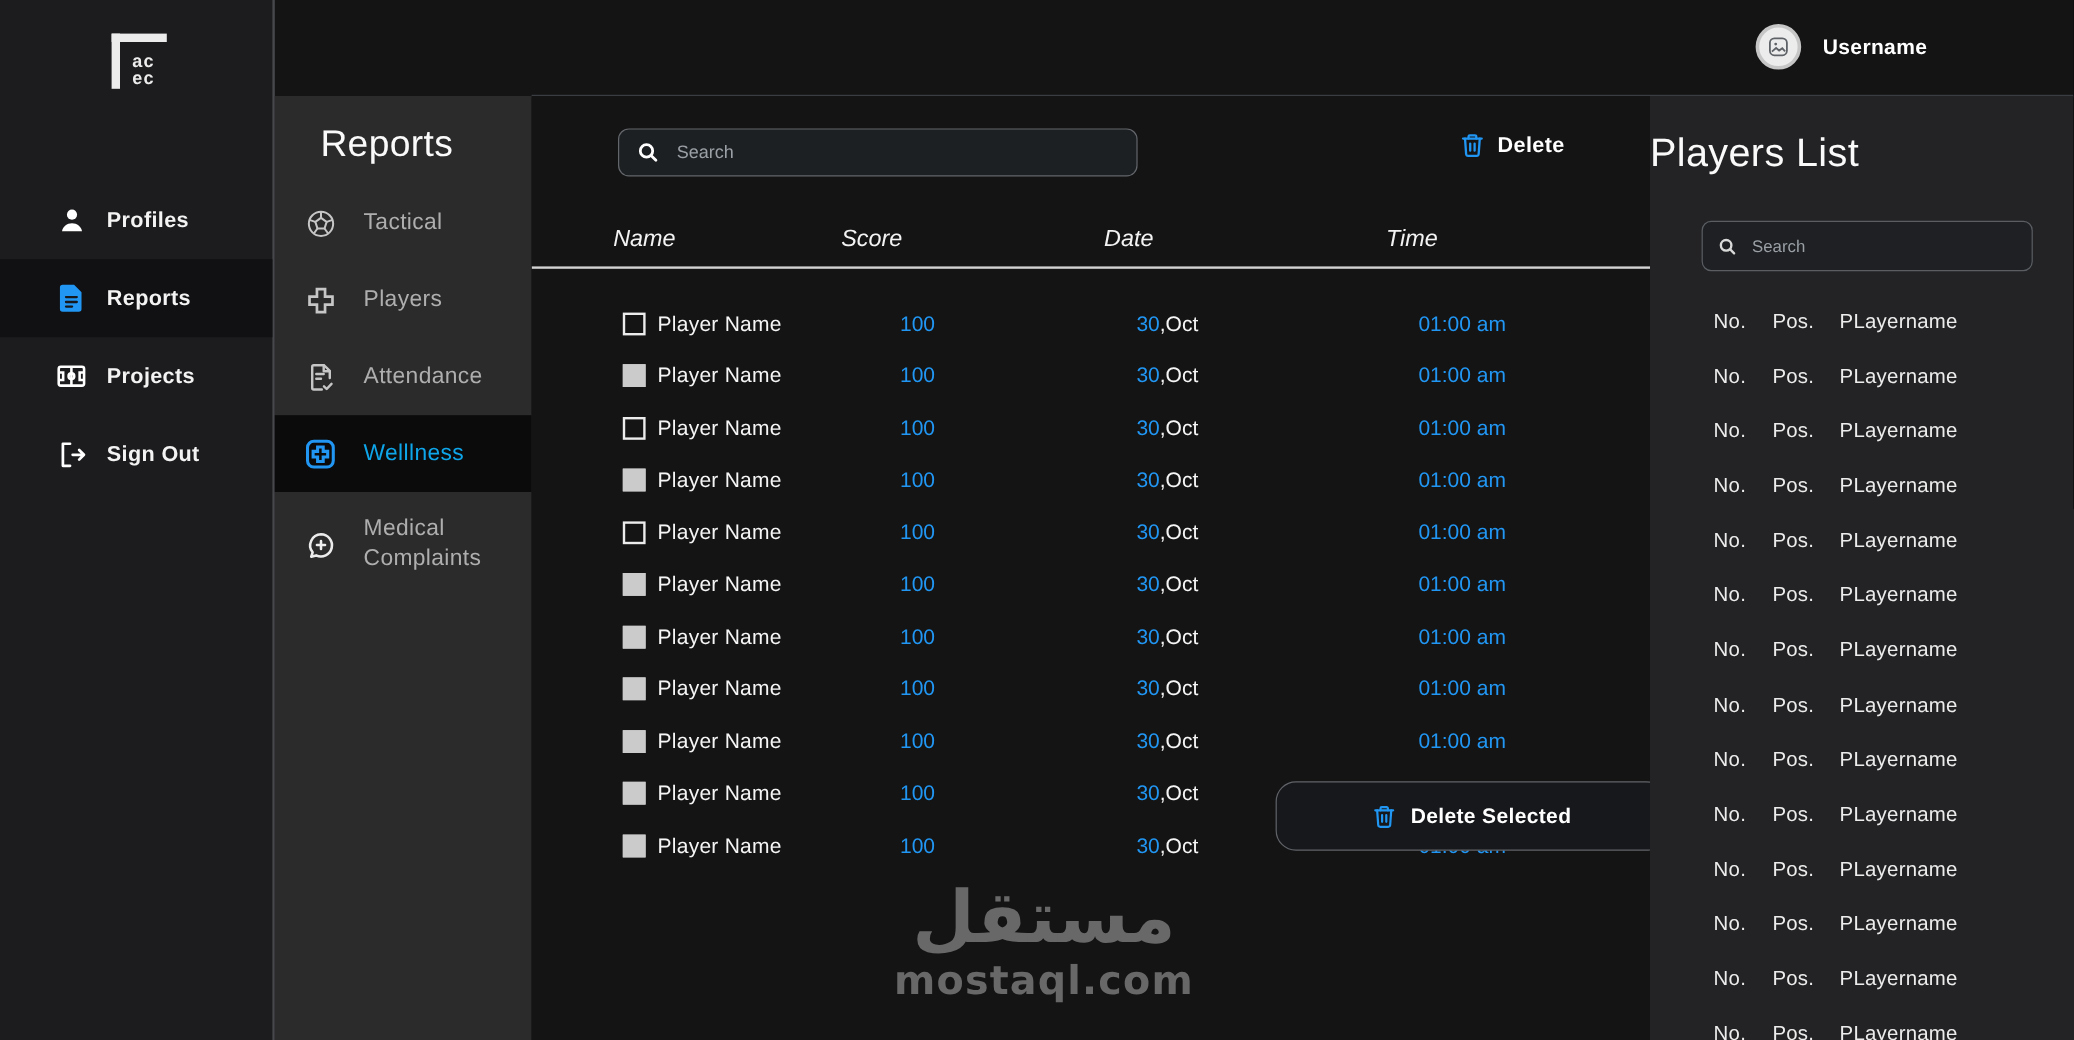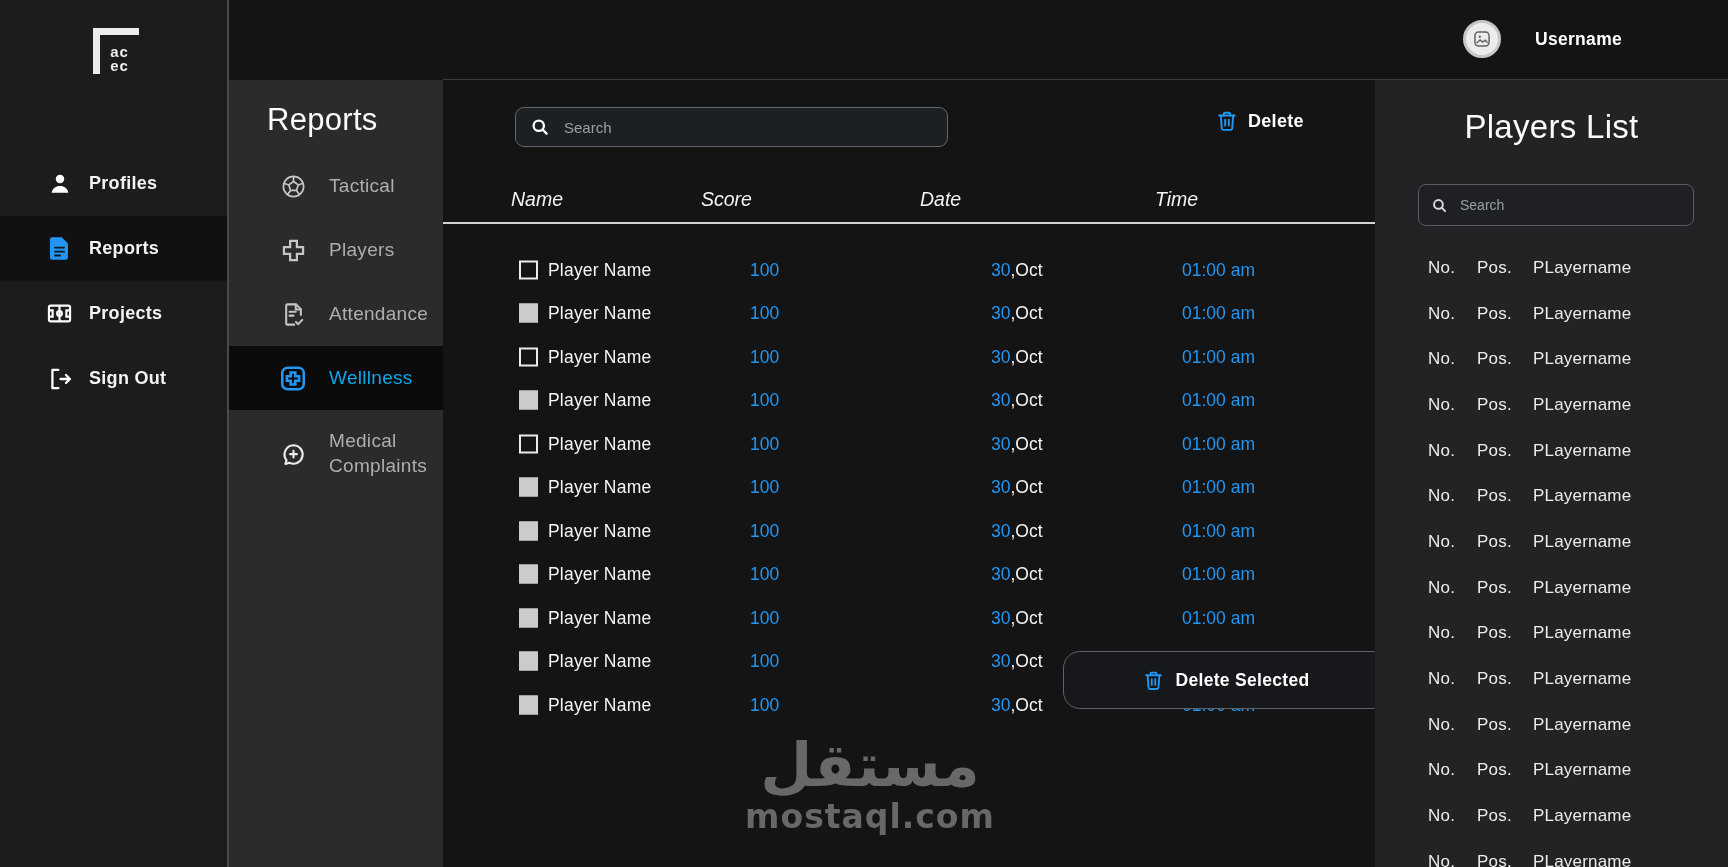--- a/index.html
+++ b/index.html
@@ -14,61 +14,61 @@
   .logo span{font-weight:700;font-size:15px;line-height:.92;color:#ececec;letter-spacing:1px;}
   .nav{position:absolute;left:0;top:151px;width:100%;}
   .nav-item{height:65px;display:flex;align-items:center;gap:16px;padding-left:46px;box-sizing:border-box;cursor:pointer;}
   .nav-item.active{background:#111113;}
   .nav-item .nicon{width:27px;height:27px;flex:0 0 auto;display:flex;align-items:center;justify-content:center;}
   .nav-item .nlabel{font-size:18px;font-weight:700;color:#f3f3f3;letter-spacing:.3px;}
   
   .rpanel{position:absolute;left:229px;top:80px;width:214px;height:787px;background:#2b2b2c;}
   .rpanel-title{position:absolute;left:38px;top:22px;font-size:31px;font-weight:500;color:#fafafa;letter-spacing:.3px;}
   .ritems{position:absolute;left:0;top:74px;width:100%;}
-  .ritem{height:64px;display:flex;align-items:center;gap:22px;padding-left:50px;box-sizing:border-box;cursor:pointer;}
+  .ritem{height:64px;display:flex;align-items:center;gap:22px;padding-left:24px;box-sizing:border-box;cursor:pointer;}
   .ritem.tall{height:88px;}
   .ritem.active{background:#0b0b0c;}
   .ritem .picon{width:28px;height:28px;flex:0 0 auto;display:flex;align-items:center;justify-content:center;}
   .ritem .plabel{font-size:19px;color:#aeaeae;letter-spacing:.3px;width:132px;line-height:1.3;}
   .ritem.active .plabel{color:#0ea5e9;}
   
   .topbar-divider{position:absolute;left:443px;top:79px;width:1285px;height:2px;background:#3a3d41;}
   .user{position:absolute;left:1463px;top:20px;display:flex;align-items:center;gap:18px;cursor:pointer;}
   .avatar{width:38px;height:38px;border-radius:50%;background:#ececec;border:3px solid #c6c6c6;box-sizing:border-box;display:flex;align-items:center;justify-content:center;}
-  .user-name{font-size:17.5px;font-weight:700;color:#ffffff;letter-spacing:.3px;margin-left:16px;}
+  .user-name{font-size:17.5px;font-weight:700;color:#ffffff;letter-spacing:.3px;}
   
   .main{position:absolute;left:443px;top:80px;width:932px;height:787px;background:#141414;overflow:hidden;}
   .searchbox{position:absolute;left:72px;top:27px;width:433px;height:40px;background:#1d2023;border:1px solid #63666b;border-radius:9px;box-sizing:border-box;display:flex;align-items:center;gap:12px;padding:0 14px;}
   .searchbox input{flex:1;background:transparent;border:none;outline:none;color:#e8eaed;font-size:15px;font-family:"Liberation Sans",sans-serif;}
   .searchbox input::placeholder{color:#9aa0a6;}
   .delete-top{position:absolute;left:773px;top:30px;display:flex;align-items:center;gap:10px;cursor:pointer;background:none;border:none;padding:0;}
   .delete-top .dlabel{font-size:18px;font-weight:700;color:#ffffff;letter-spacing:.3px;}
   .thead{position:absolute;left:0;top:108px;width:100%;height:24px;font-style:italic;font-size:19.5px;color:#f3f3f3;}
   .thead span{position:absolute;top:0;}
   .th-name{left:68px;}  .th-score{left:258px;}  .th-date{left:477px;}  .th-time{left:712px;}
   .thead-line{position:absolute;left:0;top:142px;width:100%;height:2px;background:#d2d2d2;}
   .rows{position:absolute;left:0;top:168px;width:100%;padding-left:36px;}
   .trow{position:relative;height:43.5px;}
   .trow>span{position:absolute;top:50%;transform:translateY(-50%);}
   .cb{left:40px;width:19px;height:19px;border:2.5px solid #ececec;box-sizing:border-box;cursor:pointer;}
   .cb.checked{border-color:#cbcbcb;background:#cbcbcb;}
   .c-name{left:69px;font-size:17.5px;color:#f5f5f5;letter-spacing:.2px;}
   .c-score{left:271px;font-size:17.5px;color:#2196f3;}
-  .c-date{left:468px;font-size:17.5px;margin-left:44px;}
+  .c-date{left:468px;font-size:17.5px;}
   .c-date .d-day{color:#2196f3;}
   .c-date .d-month{color:#f5f5f5;}
   .c-time{left:703px;font-size:17.5px;color:#2196f3;}
   .delete-selected{position:absolute;left:620px;top:571px;width:326px;height:58px;background:#16181b;border:1px solid #606368;border-radius:17px;box-sizing:border-box;display:flex;align-items:center;justify-content:center;gap:12px;z-index:5;cursor:pointer;}
   .delete-selected .dslabel{font-size:17.5px;font-weight:700;color:#ffffff;letter-spacing:.3px;}
   .watermark{position:absolute;left:262px;top:652px;width:330px;text-align:center;pointer-events:none;}
   .wm-ar{font-family:"DejaVu Sans",sans-serif;font-size:60px;font-weight:700;color:#686868;line-height:1.1;}
   .wm-en{font-family:"DejaVu Sans",sans-serif;font-size:33px;font-weight:700;color:#686868;line-height:1;margin-top:2px;letter-spacing:1px;}
   
   .ppanel{position:absolute;left:1375px;top:80px;width:353px;height:787px;background:#232325;overflow:hidden;}
-  .ppanel-title{position:absolute;left:0;top:28px;width:100%;text-align:center;font-size:33px;font-weight:500;color:#fafafa;letter-spacing:.3px;}
+  .ppanel-title{position:absolute;left:0;top:28px;width:100%;text-align:left;font-size:33px;font-weight:500;color:#fafafa;letter-spacing:.3px;}
   .psearch{position:absolute;left:43px;top:104px;width:276px;height:42px;background:#1e2023;border:1px solid #5a5e63;border-radius:8px;box-sizing:border-box;display:flex;align-items:center;gap:10px;padding:0 12px;}
   .psearch input{flex:1;background:transparent;border:none;outline:none;color:#e8eaed;font-size:14px;font-family:"Liberation Sans",sans-serif;}
   .psearch input::placeholder{color:#9aa0a6;}
   .prows{position:absolute;left:0;top:165px;width:100%;}
   .prow{position:relative;height:45.7px;cursor:pointer;}
   .prow>span{position:absolute;top:50%;transform:translateY(-50%);font-size:17px;color:#ececec;letter-spacing:.2px;}
   .p-no{left:53px;}  .p-pos{left:102px;}  .p-name{left:158px;}
   svg{display:block;}
 </style>
 </head>

